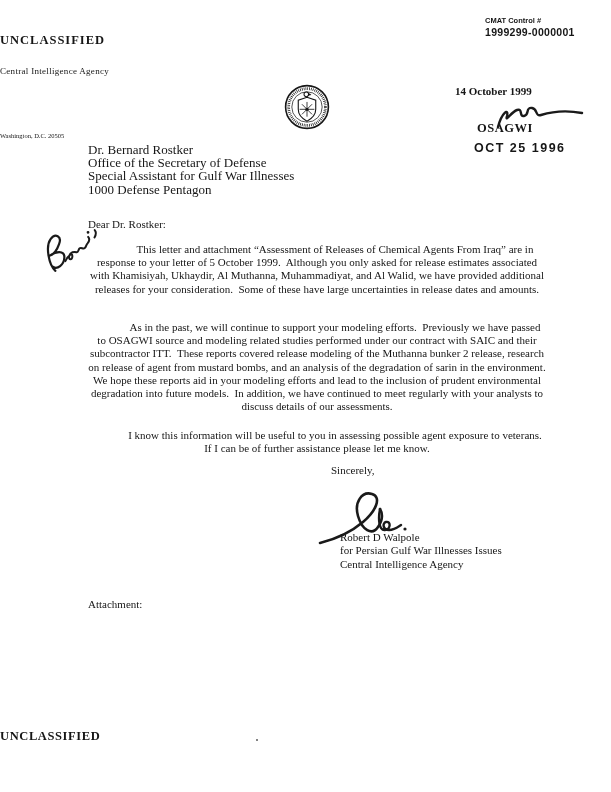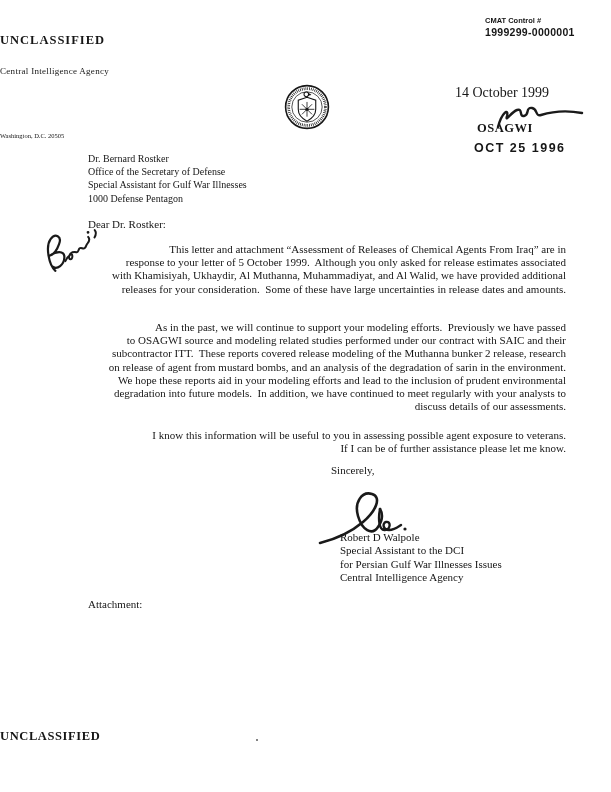--- a/index.html
+++ b/index.html
@@ -11,31 +11,31 @@
   .abs{position:absolute;}
   .centered{left:0;right:8px;text-align:left;}
   
   .class-top{top:33px;font-size:12.5px;letter-spacing:1px;font-weight:600;}
   .cmat{top:17px;left:485px;font-family:"Liberation Sans",sans-serif;font-weight:bold;line-height:1.15;}
   .cmat .lbl{font-size:7.5px;}
   .cmat .num{font-size:10.5px;letter-spacing:.3px;}
   .agency{top:66px;font-size:9px;letter-spacing:.3px;}
   .seal{top:84px;left:284px;width:46px;height:46px;}
   .hq{top:132px;font-size:6.5px;}
-  .date{top:85px;left:455px;font-size:14px;}
+  .date{top:85px;left:455px;font-size:11px;font-weight:bold;}
   .osagwi{top:121px;left:477px;font-size:12.5px;font-weight:bold;letter-spacing:.5px;}
   .scrib{top:104px;left:492px;width:92px;height:30px;}
   .stampdate{top:141px;left:474px;font-family:"Liberation Sans",sans-serif;
     font-weight:bold;font-size:12.5px;letter-spacing:1.5px;}
   
-  .addr{top:152px;left:88px;font-size:10px;line-height:13.2px;}
+  .addr{top:143px;left:88px;font-size:13px;line-height:13.2px;}
   .salut{top:218px;left:88px;font-size:11px;}
   .bernie{top:227px;left:41px;width:72px;height:46px;}
   .para{left:88px;width:458px;font-size:11px;line-height:13.2px;
-    text-indent:36px;white-space:pre-wrap;text-align:right;margin-left:20px;}
+    text-indent:36px;white-space:pre-wrap;text-align:center;}
   .p1{top:243px;} .p2{top:321px;} .p3{top:429px;}
   .closing{top:464px;left:295px;font-size:11px;margin-left:36px;}
   .bobsig{top:489px;left:318px;width:92px;height:58px;}
   .sigblock{top:531px;left:340px;font-size:11px;line-height:13.4px;}
   .attach{top:598px;left:88px;font-size:11px;}
   .class-bottom{top:729px;font-size:12.5px;font-weight:bold;letter-spacing:.6px;}
   .speck{top:739px;left:256px;width:2px;height:2px;background:#5a5a5a;border-radius:50%;}
   svg{display:block;}
   .ink{stroke:#1a1a1a;fill:none;stroke-linecap:round;stroke-linejoin:round;}
 </style>
@@ -103,21 +103,20 @@
   <div class="abs closing">Sincerely,</div>
 
   <svg class="abs bobsig" viewBox="0 0 92 58">
     <path class="ink" stroke-width="2.6" d="M2,54 C18,50 32,44 45,33 C58,22 64,8 54,5 C44,2 36,13 40,27 C44,41 54,47 60,38 C64,32 65,25 62,20"></path>
     <path class="ink" stroke-width="2.4" d="M62,20 C60,30 61,42 67,41 C73,40 73,32 68,33 C64,34 65,41 71,41 C76,41 80,38 83,36"></path>
     <circle cx="87" cy="40" r="1.6" fill="#1a1a1a"></circle>
   </svg>
 
   <div class="abs sigblock">
     <div>Robert D Walpole</div>
-    <div>Special Assistant to the DCI</div>
     <div>for Persian Gulf War Illnesses Issues</div>
     <div>Central Intelligence Agency</div>
   </div>
 
   <div class="abs attach">Attachment:</div>
 
   <div class="abs speck"></div>
   <div class="abs centered class-bottom">UNCLASSIFIED</div>
 
 </div>

